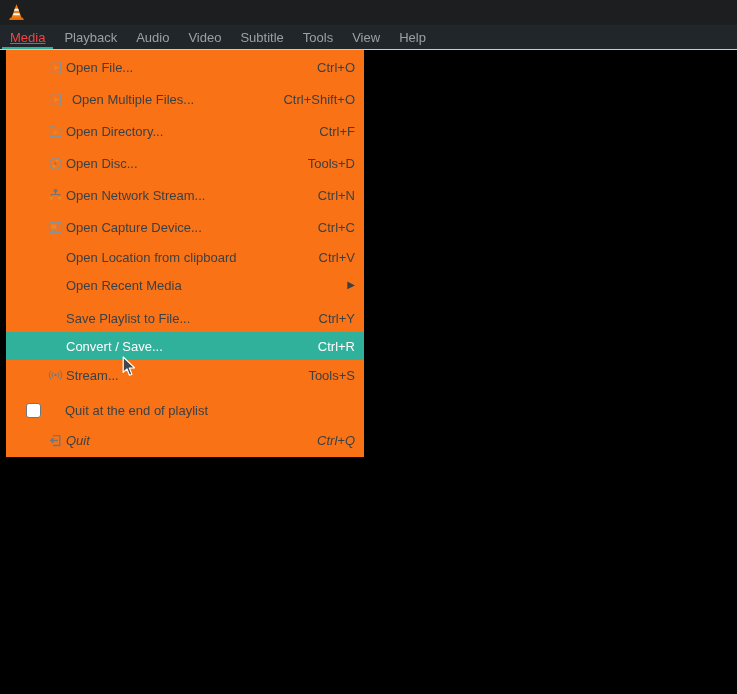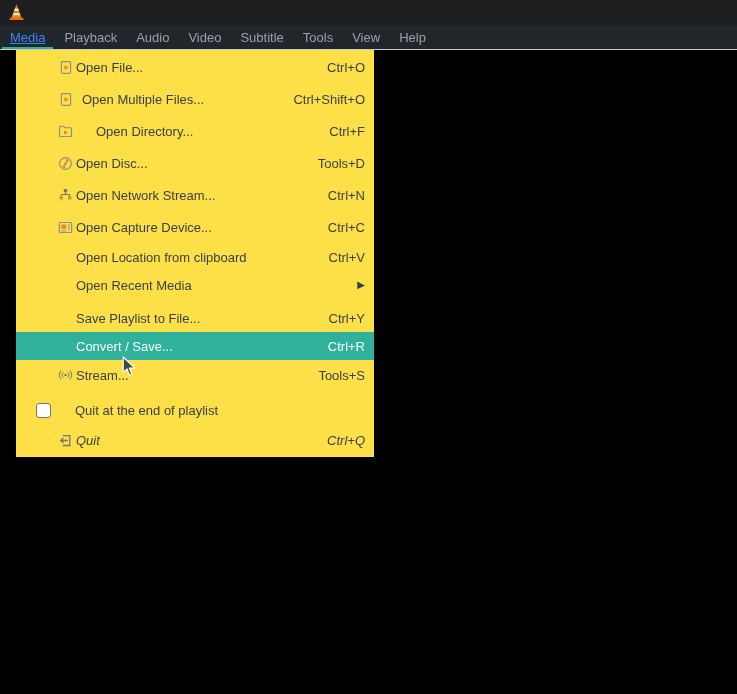--- a/index.html
+++ b/index.html
@@ -17,32 +17,32 @@
   
   .menubar{
     position:absolute;left:0;top:25px;width:737px;height:24px;
     background:#20262a;display:flex;align-items:stretch;
     font-size:13px;color:#9aa1a6;padding-left:2px;box-sizing:border-box;
   }
   .mb-item{
     display:flex;align-items:center;padding:0 8px;margin-right:3px;
     position:relative;cursor:default;white-space:nowrap;
   }
-  .mb-item.active{color:#3b82f6;text-decoration:underline;}
+  .mb-item.active{color:#ef4444;text-decoration:underline;}
   .mb-item.active::after{
     content:"";position:absolute;left:0;right:0;bottom:0;height:2px;
     background:var(--accent);
   }
   .mb-underline-edge{
     position:absolute;left:0;top:49px;width:737px;height:1px;background:#c9cccd;z-index:1;
   }
   
   .menu{
-    position:absolute;left:16px;top:50px;width:358px;
-    background:#fde047;z-index:2;padding:1px 0 2px 0;box-sizing:border-box;
+    position:absolute;left:6px;top:50px;width:358px;
+    background:#f97316;z-index:2;padding:1px 0 2px 0;box-sizing:border-box;
   }
   .menu-row{
     display:flex;align-items:center;
     padding:0 9px 0 42px;box-sizing:border-box;
     font-size:13px;color:#3a4144;cursor:default;white-space:nowrap;
   }
   .menu-row.has-check{padding-left:20px;}
   .icon-cell{
     width:15px;height:15px;flex:0 0 15px;margin-right:3px;
     display:flex;align-items:center;justify-content:center;
@@ -104,21 +104,21 @@
       <span class="icon-cell">
         <svg width="14" height="15" viewBox="0 0 16 16">
           <rect x="2.7" y="1.3" width="10.6" height="13.4" rx="1.4" fill="none" stroke="#8a9094" stroke-width="1.3"></rect>
           <path d="M6.3 5.2 L11.2 8.1 L6.3 11 Z" fill="#e8872b"></path>
         </svg>
       </span>
       <span class="label-cell">Open Multiple Files...</span>
       <span class="spacer"></span>
       <span class="shortcut-cell">Ctrl+Shift+O</span>
     </div>
-    <div class="menu-row" style="height: 32px; gap: 20px;">
+    <div class="menu-row" style="height: 32px;">
       <span class="icon-cell">
         <svg width="15" height="14" viewBox="0 0 16 15">
           <path d="M1.6 4.6 V3.4 a1 1 0 0 1 1-1 h3.2 L7.2 4 h6.2 a1 1 0 0 1 1 1 v7.4 a1 1 0 0 1 -1 1 H2.6 a1 1 0 0 1 -1-1 Z" fill="none" stroke="#8a9094" stroke-width="1.3"></path>
           <path d="M6.6 6.6 L10.8 9 L6.6 11.4 Z" fill="#e8872b"></path>
         </svg>
       </span>
       <span class="label-cell">Open Directory...</span>
       <span class="spacer"></span>
       <span class="shortcut-cell">Ctrl+F</span>
     </div>

